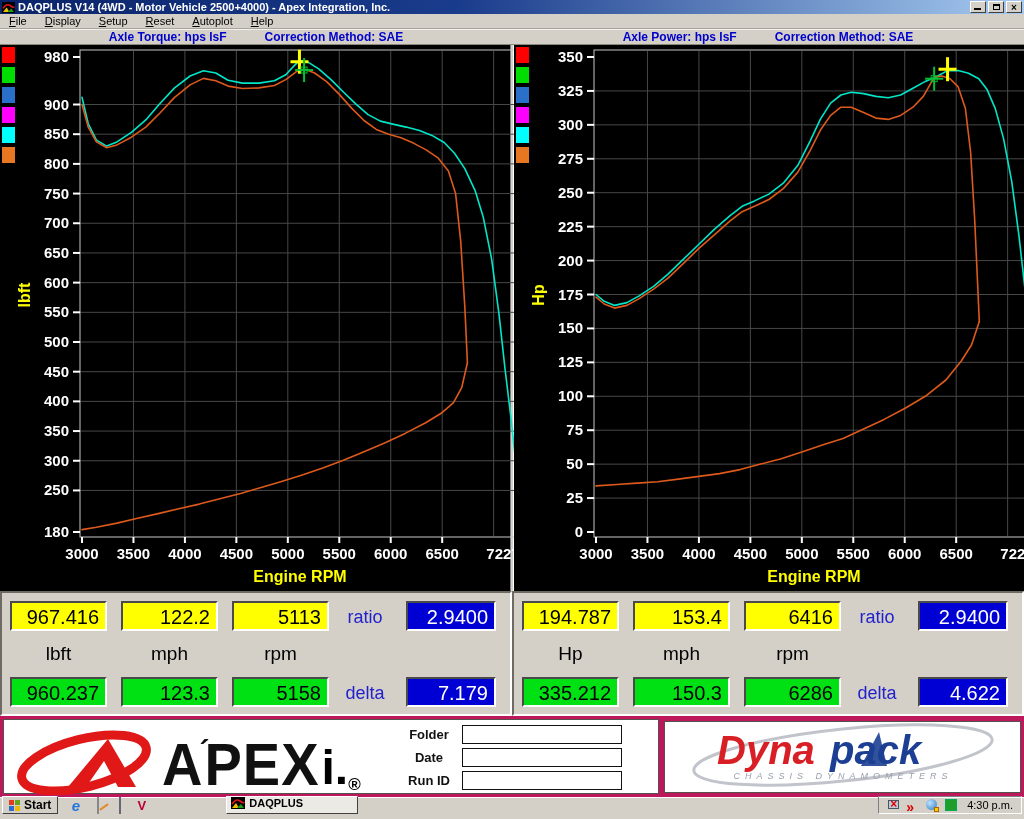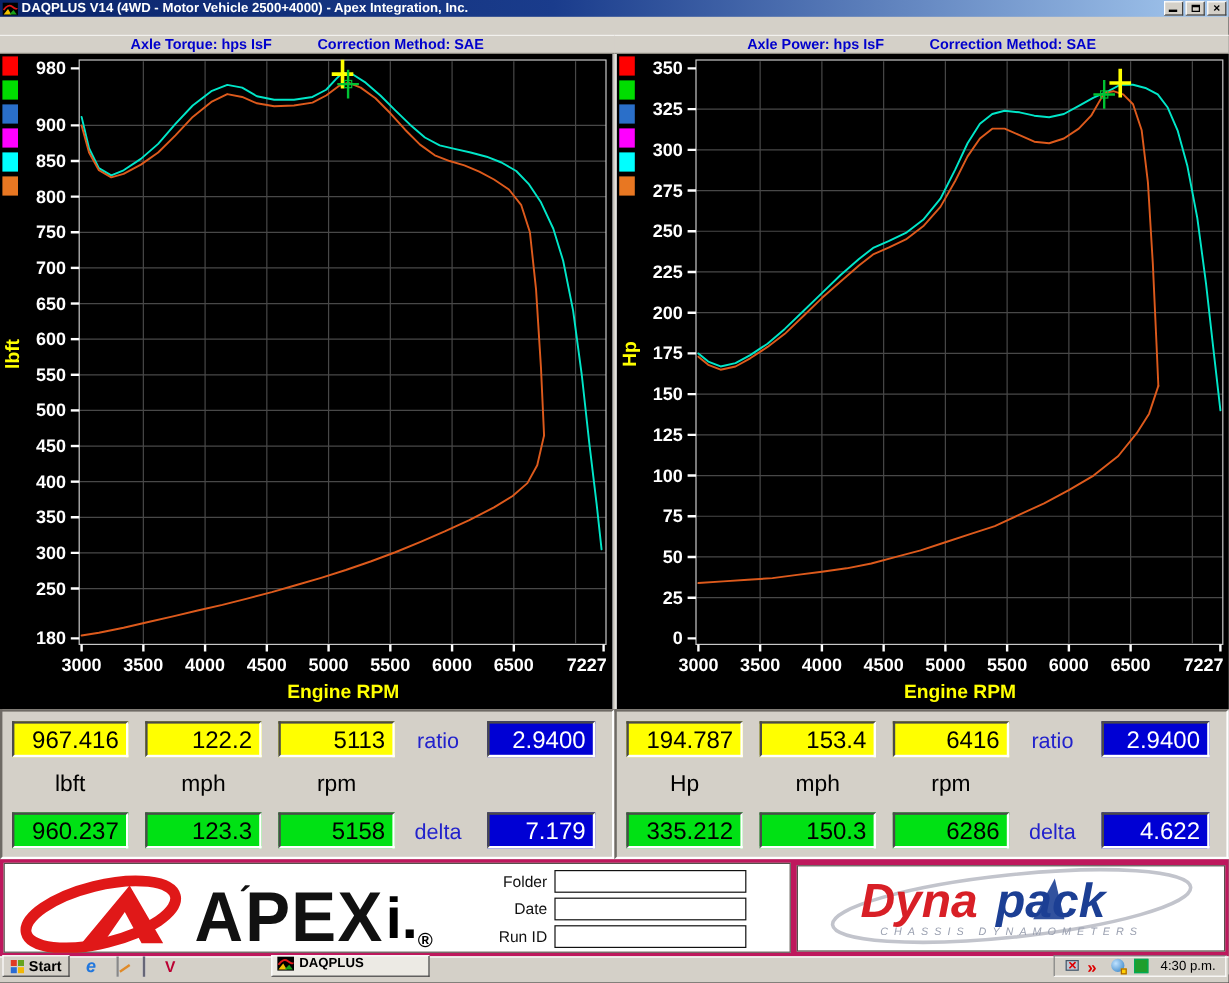--- a/index.html
+++ b/index.html
@@ -30,21 +30,21 @@
 
   
   .headers-row { position:absolute; left:0; top:29px; width:1024px; height:16px; display:flex; }
   .chart-header { width:512px; height:16px; background:#d4d0c8; text-align:center;
     font-size:12px; font-weight:bold; color:#0000cc; line-height:15px;
     border-top:1px solid #f2f1ee; border-bottom:1px solid #8a877f; white-space:nowrap; }
   .hdr-gap { display:inline-block; width:38px; }
 
   
   .charts-row { position:absolute; left:0; top:45px; width:1024px; height:546px; display:flex; }
-  .chart { position:relative; width:510px; height:546px; background:#000; }
+  .chart { position:relative; width:510px; height:546px; background:#000;padding-left:14px; }
   .chart svg { display:block; }
   .chart-divider { width:4px; height:546px; background:#d4d0c8;
     border-left:1px solid #808080; border-right:1px solid #fff; }
   .legend { position:absolute; left:2px; top:2px; width:14px; }
   .legend .swatch { width:13px; height:16px; margin-bottom:4px; }
 
   
   .panels-row { position:absolute; left:0; top:591px; width:1024px; height:125px; display:flex; }
   .panel { position:relative; width:512px; height:125px; background:#d4d0c8;
     border:2px solid; border-color:#6e6a64 #ffffff #ffffff #6e6a64; }
@@ -69,21 +69,21 @@
   .logo-right { left:664px; top:5px; width:357px; height:72px; }
   .apex-wrap { position:absolute; left:8px; top:2px; display:flex; align-items:flex-end; }
   .apex-emblem { width:150px; height:68px; }
   .apex-text { font-size:56px; font-weight:bold; color:#111; letter-spacing:1px;
     line-height:60px; transform:scaleY(1.05); white-space:nowrap; }
   .apex-accent { font-size:30px; vertical-align:22px; margin:0 -6px 0 -4px; font-weight:bold; }
   .apex-i { font-size:48px; font-weight:bold; margin-left:2px; }
   .apex-reg { font-size:17px; font-weight:bold; vertical-align:2px; }
   .fields { position:absolute; left:398px; top:5px; }
   .field-row { display:flex; align-items:center; margin-bottom:4px; }
-  .field-row label { width:54px; text-align:right; font-size:13px; font-weight:normal;
+  .field-row label { width:54px; text-align:center; font-size:13px; font-weight:bold;
     color:#111; margin-right:6px; }
   .field-row input { width:160px; height:19px; border:1px solid #111; background:#fff;
     font-size:12px; padding:0 3px; }
   .dynapack { position:relative; width:355px; height:70px; }
 
   
   .taskbar { position:absolute; left:0; top:797px; width:1024px; height:15px;
     background:#d4d0c8; border-top:1px solid #fff; display:flex; align-items:center; }
   .start-btn { margin-left:2px; height:18px; display:flex; align-items:center; gap:3px;
     padding:0 6px; background:#d4d0c8; border:1px solid; border-color:#fff #404040 #404040 #fff;
@@ -135,20 +135,28 @@
         </span>
       <span class="wbtn">
           <span class="rest"></span>
         </span>
       <span class="wbtn">
           <span class="xg">×</span>
         </span>
     </span>
   </div>
 
+  <div class="menubar">
+      <span class="menu-item"><u>F</u>ile</span>
+      <span class="menu-item"><u>D</u>isplay</span>
+      <span class="menu-item"><u>S</u>etup</span>
+      <span class="menu-item"><u>R</u>eset</span>
+      <span class="menu-item"><u>A</u>utoplot</span>
+      <span class="menu-item"><u>H</u>elp</span>
+    </div>
 
   <div class="headers-row">
     <div class="chart-header">
       <span>Axle Torque: hps IsF</span><span class="hdr-gap"></span><span>Correction Method: SAE</span>
     </div>
     <div class="chart-header">
       <span>Axle Power: hps IsF</span><span class="hdr-gap"></span><span>Correction Method: SAE</span>
     </div>
   </div>
 

